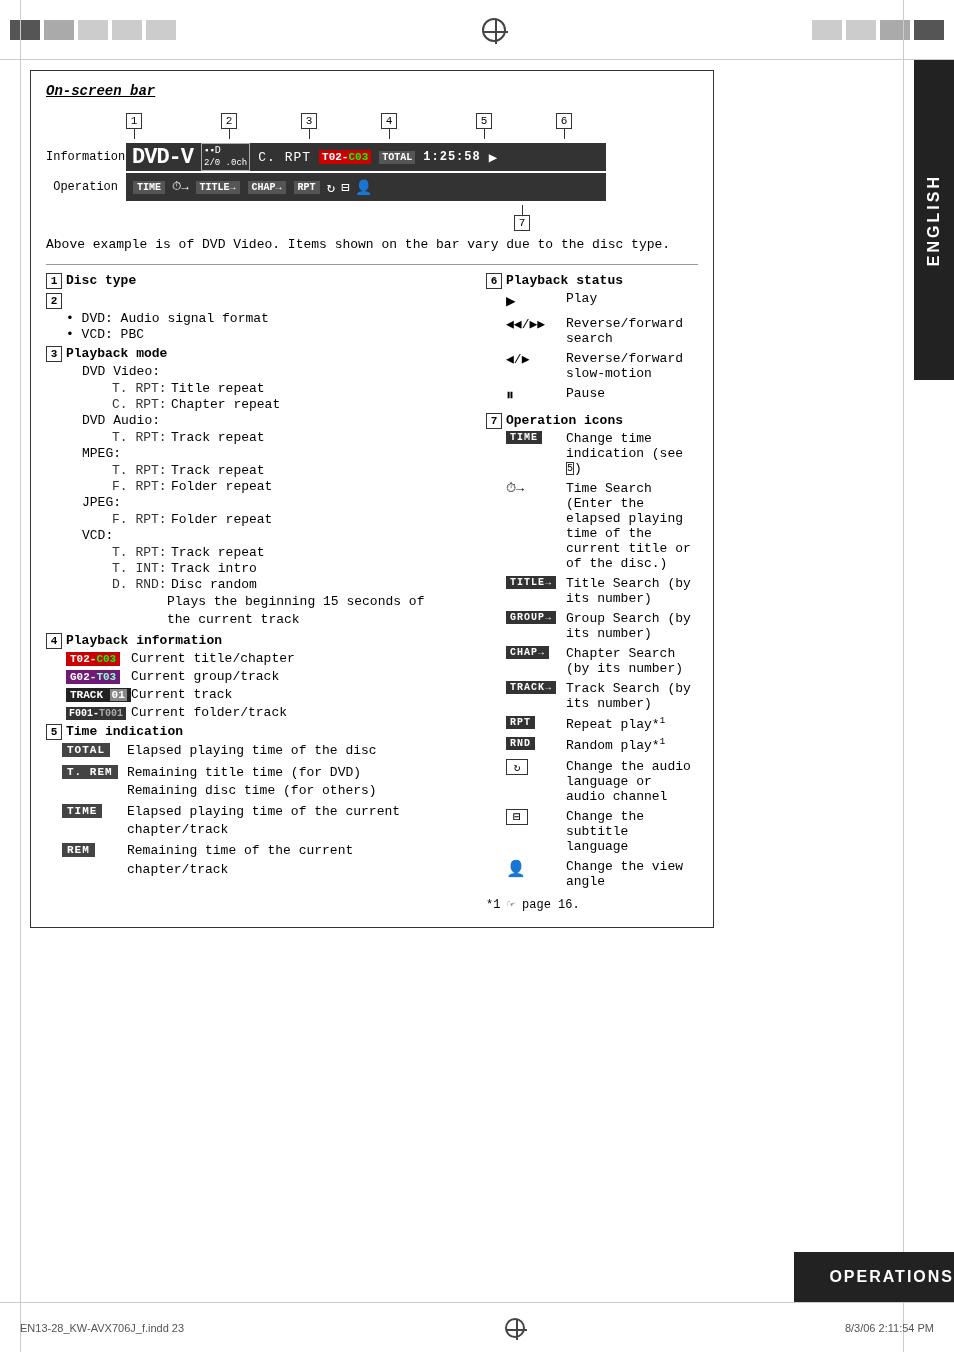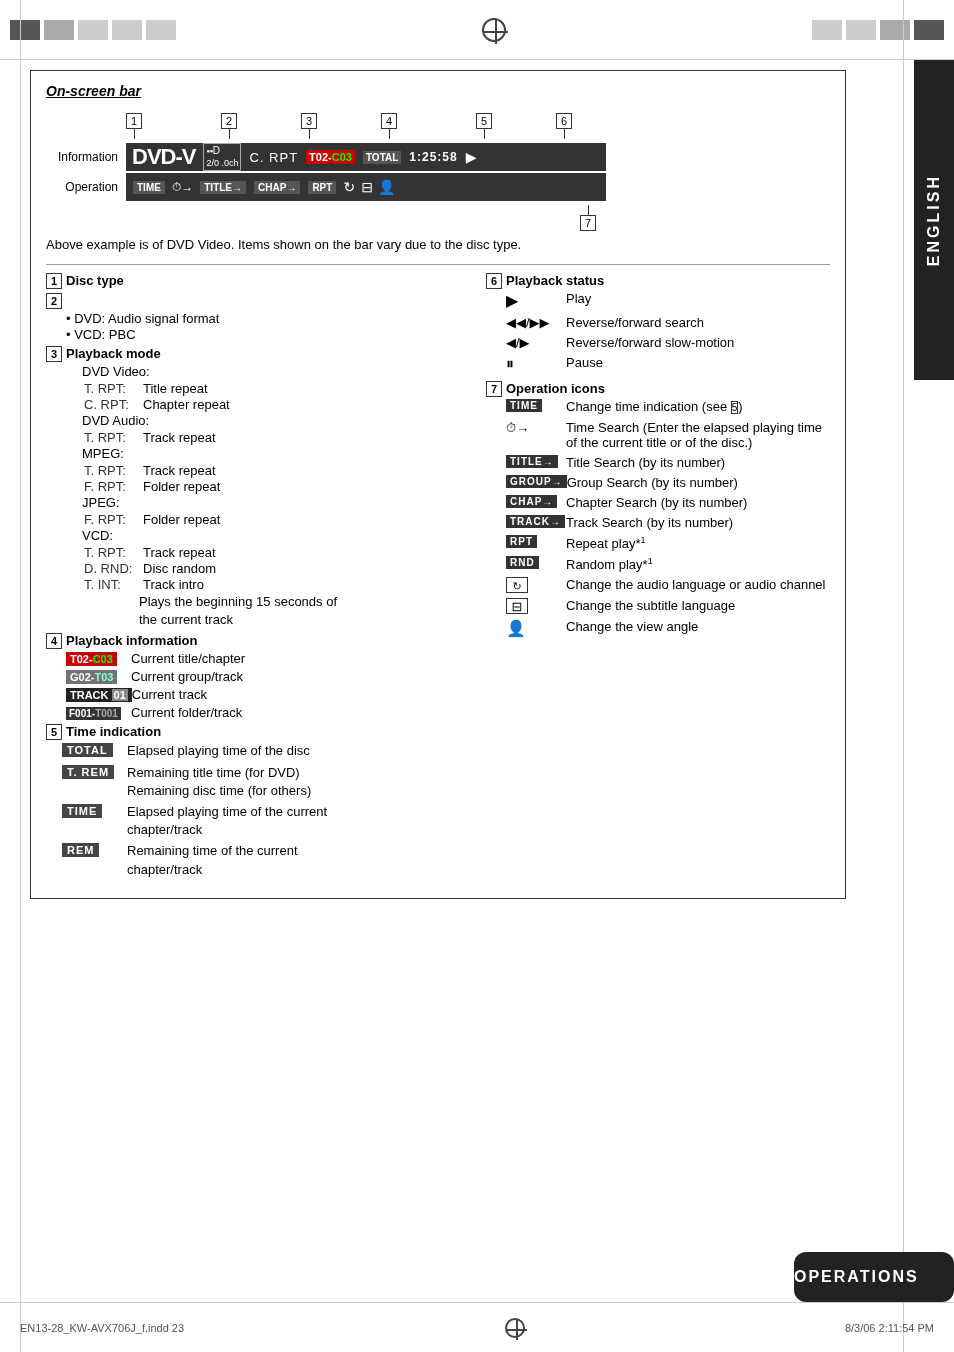--- a/index.html
+++ b/index.html
@@ -63,34 +63,34 @@
     
     .operations-tab {
       position: absolute;
       right: 0;
       bottom: 50px;
       width: 160px;
       height: 50px;
       background: #222;
       display: flex;
       align-items: center;
-      justify-content: flex-start;
-      border-radius: 12px;
+      justify-content: flex-end;
     }
     .operations-text {
       color: #fff;
       font-size: 16px;
       font-weight: bold;
       letter-spacing: 2px;
     }
 
     
     .page-body {
       margin: 10px 50px 10px 30px;
-      width: 816px;
+      width: 684px;
+      font-family: Liberation Mono, monospace;
     }
 
     
     .onscreen-box {
       border: 1px solid #333;
       padding: 12px 15px 15px 15px;
       margin-bottom: 15px;
       position: relative;
     }
     .onscreen-title {
@@ -218,21 +218,21 @@
     }
     .sub-items {
       margin-left: 20px;
       margin-bottom: 4px;
     }
     .sub-item {
       margin-bottom: 1px;
       font-size: 13px;
     }
     .indent-items {
-      margin-left: 18px;
+      margin-left: 46px;
     }
     .indent-item {
       display: flex;
       gap: 4px;
       font-size: 13px;
       margin-bottom: 1px;
     }
     .indent-label {
       min-width: 55px;
       font-size: 13px;
@@ -580,26 +580,26 @@
               </div>
             </div>
 
             <div class="category-header">VCD:</div>
             <div class="indent-items">
               <div class="indent-item">
                 <span class="indent-label">T. RPT:</span>
                 <span>Track repeat</span>
               </div>
               <div class="indent-item">
+                <span class="indent-label">T. INT:</span>
+                <span>Track intro</span>
+              </div>
+              <div class="indent-item">
                 <span class="indent-label">D. RND:</span>
                 <span>Disc random</span>
-              </div>
-              <div class="indent-item">
-                <span class="indent-label">T. INT:</span>
-                <span>Track intro</span>
               </div>
               <div style="margin-left:55px;font-size:13px;line-height:1.4;">
                 Plays the beginning 15 seconds of<br>the current track
               </div>
             </div>
           </div>
         </div>
 
         <div class="num-item">
           <div class="num-item-header">
@@ -610,21 +610,21 @@
 
             <div class="time-row">
               <span class="time-badge-col">
                 <span style="display:inline-block;background:#c00;color:#fff;font-size:11px;font-weight:bold;padding:1px 4px;">T02-<span style="color:#0f0;">C03</span></span>
               </span>
               <span>Current title/chapter</span>
             </div>
 
             <div class="time-row">
               <span class="time-badge-col">
-                <span style="display:inline-block;background:#737373;color:#fff;font-size:11px;font-weight:bold;padding:1px 4px;">G02-<span style="color:#8fc;">T03</span></span>
+                <span style="display:inline-block;background:#701a75;color:#fff;font-size:11px;font-weight:bold;padding:1px 4px;">G02-<span style="color:#8fc;">T03</span></span>
               </span>
               <span>Current group/track</span>
             </div>
 
             <div class="time-row">
               <span class="time-badge-col">
                 <span style="display:inline-block;background:#222;color:#fff;font-size:11px;font-weight:bold;padding:1px 4px;">TRACK <span style="background:#888;padding:0 2px;">01</span></span>
               </span>
               <span>Current track</span>
             </div>
@@ -804,20 +804,23 @@
             <div class="right-icon-row">
               <span class="right-icon-col">
                 <span style="font-size:16px;">👤</span>
               </span>
               <span>Change the view angle</span>
             </div>
 
           </div>
         </div>
 
+        <div class="footnote">
+          <span>*1  ☞ page 16.</span>
+        </div>
 
       </div>
 
     </div>
 
   </div>
 
 
 </div>
 

